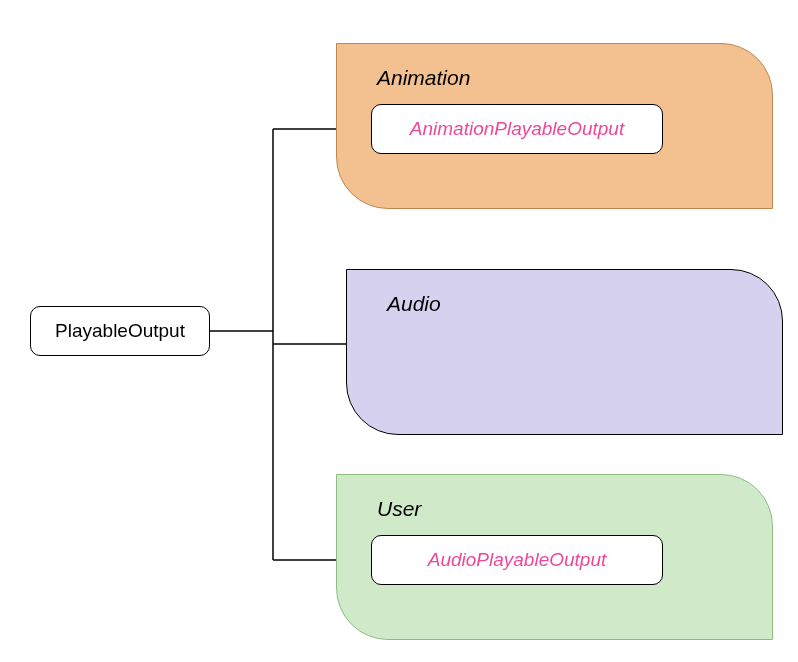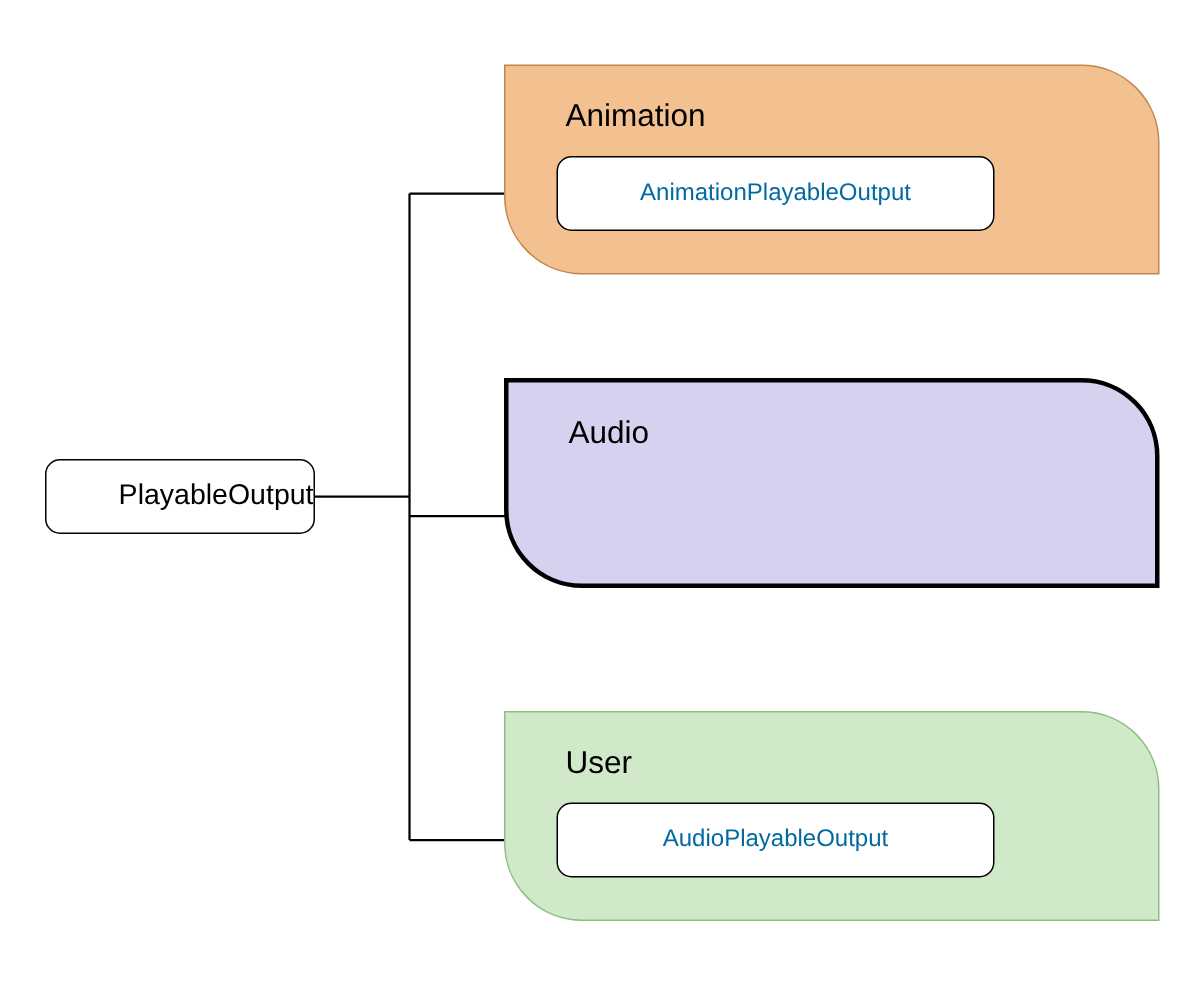--- a/index.html
+++ b/index.html
@@ -20,42 +20,44 @@
     position: absolute;
     left: 30px;
     top: 306px;
     width: 180px;
     height: 50px;
     background: #ffffff;
     border: 1px solid #000000;
     border-radius: 10px;
     display: flex;
     align-items: center;
-    justify-content: flex-end;
+    justify-content: center;
     font-size: 19px;
     color: #000000;
   }
   .group-box {
     position: absolute;
     left: 336px;
     width: 437px;
-    height: 140px;
+    height: 166px;
     border-top-right-radius: 52px;
     border-bottom-left-radius: 52px;
     padding: 22px 28px 0 34px;
+    font-style: italic;
   }
   .group-animation {
     top: 43px;
     background: #f3c090;
     border: 1px solid #c0864f;
   }
   .group-audio {
-    top: 252px;
+    top: 269px;
     background: #d6d1ee;
-    border: 3px solid #000000;
+    border: 1px solid #000000;
+    margin-left: 10px;
   }
   .group-user {
     top: 474px;
     background: #d0eac9;
     border: 1px solid #8bbf81;
   }
   .group-title {
     font-size: 21px;
     color: #000000;
     margin-left: 6px;
@@ -63,22 +65,22 @@
   }
   .child-node {
     width: 292px;
     height: 50px;
     background: #ffffff;
     border: 1px solid #000000;
     border-radius: 10px;
     display: flex;
     align-items: center;
     justify-content: center;
-    font-size: 16px;
-    color: #0369a1;
+    font-size: 19px;
+    color: #ec4899;
   }
   svg.connectors {
     position: absolute;
     top: 0; left: 0;
     width: 798px;
     height: 662px;
     pointer-events: none;
   }
 </style>
 </head>

